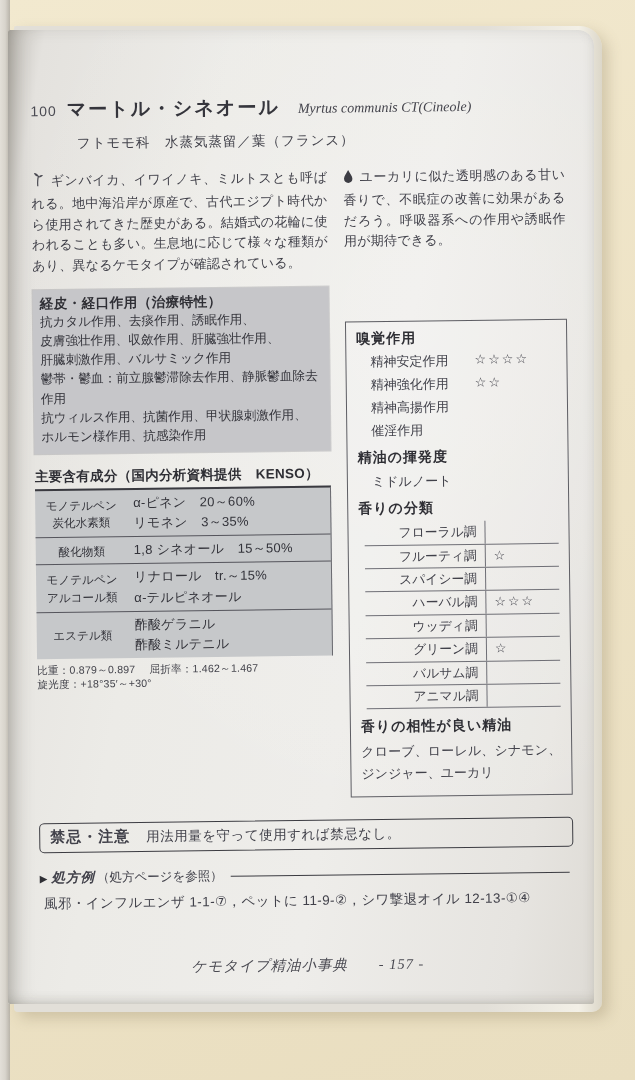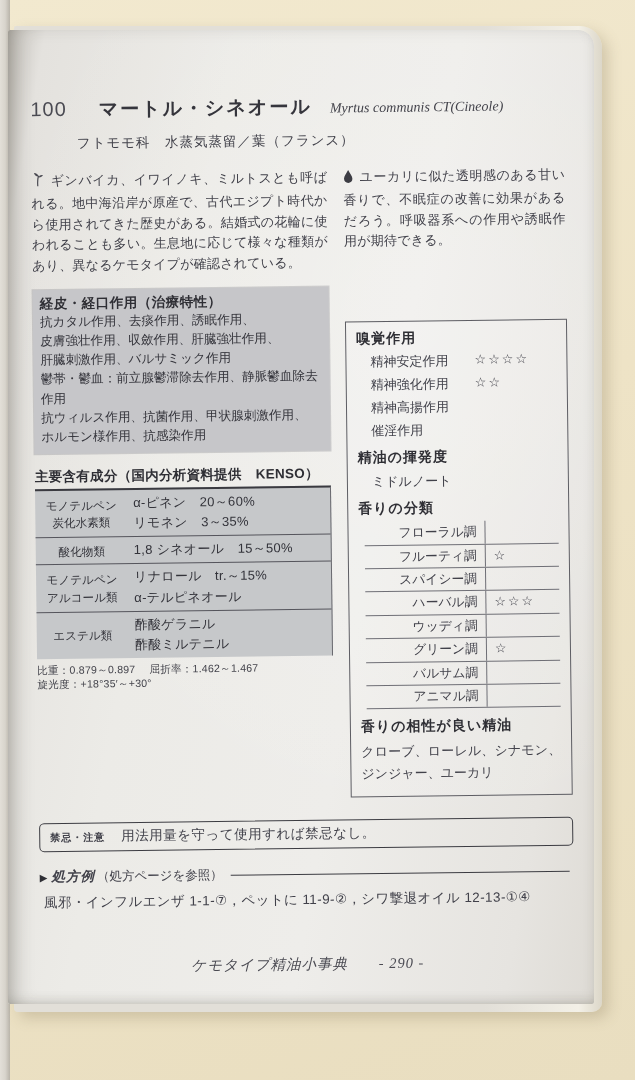--- a/index.html
+++ b/index.html
@@ -30,21 +30,21 @@
     box-shadow:inset 14px 0 22px -12px rgba(60,55,45,.45), inset -4px -6px 14px -8px rgba(90,85,70,.35);
   }
   .content{
     position:absolute;left:22px;top:50px;right:30px;bottom:0;
     transform:rotate(-0.7deg);transform-origin:50% 0;
     color:#41414a;
   }
 
   
   .hdr-row{display:flex;align-items:baseline;margin-top:14px;}
-  .pagenum{font-size:20px;letter-spacing:1px;margin-right:32px;color:#4a4a52;}
+  .pagenum{font-size:14px;letter-spacing:1px;margin-right:10px;color:#4a4a52;}
   .entry-title{font-size:19px;font-weight:bold;letter-spacing:2px;color:#35353c;}
   .latin{font-family:"Liberation Serif","DejaVu Serif",serif;font-style:italic;font-size:14px;margin-left:18px;color:#44444c;}
   .family-line{margin:12px 0 0 46px;font-size:13.5px;letter-spacing:1px;}
 
   
   .cols{display:flex;margin-top:18px;}
   .col-left{width:296px;flex:none;}
   .col-right{flex:1;margin-left:16px;}
 
   .para{font-size:13px;line-height:1.6;text-align:justify;letter-spacing:.2px;}
@@ -84,21 +84,21 @@
   .cls-row{display:flex;border-bottom:1px solid #6f6f76;line-height:1.75;}
   .cls-label{width:112px;flex:none;text-align:right;font-size:12.8px;padding-right:8px;border-right:1px solid #6f6f76;}
   .cls-stars{padding-left:8px;font-size:12.8px;letter-spacing:2px;}
   .compat-text{margin-top:5px;font-size:13px;line-height:1.65;text-align:justify;}
 
   
   .caution-box{
     margin-top:22px;border:1.6px solid #3c3c42;border-radius:5px;
     padding:4px 10px 5px 10px;display:flex;align-items:baseline;
   }
-  .caution-label{font-weight:bold;font-size:10px;letter-spacing:1px;flex:none;font-family:Liberation Mono, monospace;}
+  .caution-label{font-weight:bold;font-size:15px;letter-spacing:1px;flex:none;font-family:Liberation Mono, monospace;}
   .caution-text{font-size:13.5px;margin-left:16px;letter-spacing:.5px;}
 
   
   .rx-hdr{display:flex;align-items:center;margin-top:16px;}
   .rx-arrow{font-size:10px;margin-right:4px;color:#2f2f35;}
   .rx-title{font-weight:bold;font-size:13.5px;letter-spacing:1px;flex:none;font-style:italic;}
   .rx-note{font-size:12.5px;flex:none;margin-left:2px;}
   .rx-rule{flex:1;border-top:1.6px solid #3c3c42;margin-left:8px;margin-right:4px;}
   .rx-text{margin:8px 0 0 4px;font-size:13.5px;letter-spacing:.4px;}
 
@@ -272,17 +272,17 @@
     <div class="rx-hdr">
       <span class="rx-arrow">▶</span>
       <span class="rx-title">処方例</span>
       <span class="rx-note">（処方ページを参照）</span>
       <span class="rx-rule"></span>
     </div>
     <div class="rx-text">風邪・インフルエンザ 1-1-⑦，ペットに 11-9-②，シワ撃退オイル 12-13-①④</div>
 
     <div class="footer">
       <span>ケモタイプ精油小事典</span>
-      <span class="pg">- 290 -</span>
+      <span class="pg">- 157 -</span>
     </div>
 
   </div>
 </div>
 
 </body></html>

